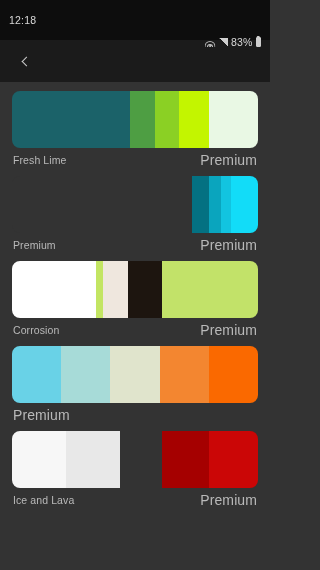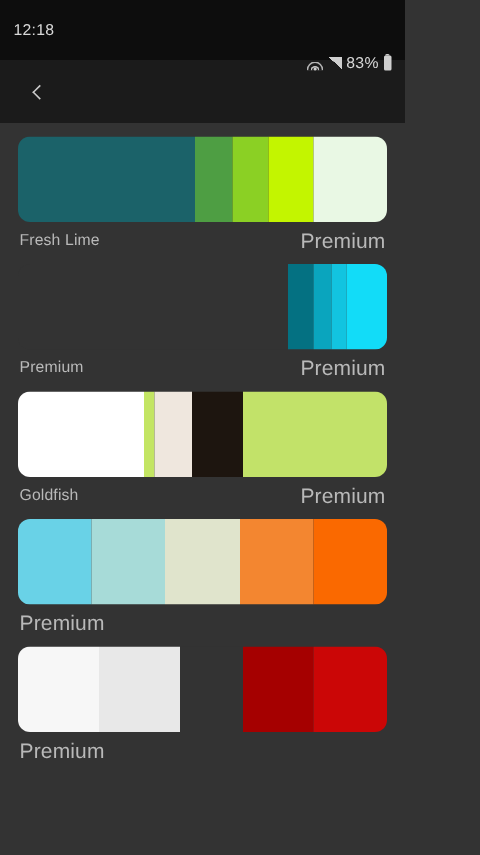--- a/index.html
+++ b/index.html
@@ -146,21 +146,21 @@
     </div>
     <div class="palette-card">
       <div class="swatches">
         <div class="swatch" style="background: rgb(255, 255, 255); width: 34%;"></div>
         <div class="swatch" style="background: rgb(195, 229, 99); width: 3%;"></div>
         <div class="swatch" style="background: rgb(239, 231, 222); width: 10%;"></div>
         <div class="swatch" style="background: rgb(29, 21, 15); width: 14%;"></div>
         <div class="swatch" style="background: rgb(194, 226, 105); width: 39%;"></div>
       </div>
       <div class="caption">
-        <span class="cap-name">Goldfish</span>
+        <span class="cap-name">Corrosion</span>
         <span class="cap-tier">Premium</span>
       </div>
     </div>
     <div class="palette-card">
       <div class="swatches">
         <div class="swatch" style="background: rgb(105, 210, 231); width: 20%;"></div>
         <div class="swatch" style="background: rgb(167, 219, 216); width: 20%;"></div>
         <div class="swatch" style="background: rgb(224, 228, 204); width: 20%;"></div>
         <div class="swatch" style="background: rgb(243, 134, 48); width: 20%;"></div>
         <div class="swatch" style="background: rgb(250, 105, 0); width: 20%;"></div>
@@ -171,16 +171,17 @@
     </div>
     <div class="palette-card">
       <div class="swatches">
         <div class="swatch" style="background: rgb(247, 247, 247); width: 22%;"></div>
         <div class="swatch" style="background: rgb(232, 232, 232); width: 22%;"></div>
         <div class="swatch" style="background: rgb(51, 51, 51); width: 17%;"></div>
         <div class="swatch" style="background: rgb(165, 0, 0); width: 19%;"></div>
         <div class="swatch" style="background: rgb(203, 6, 6); width: 20%;"></div>
       </div>
       <div class="caption">
+        <span class="cap-name">Ice and Lava</span>
         <span class="cap-tier">Premium</span>
       </div>
     </div>
   </div>
 
 </body></html>

